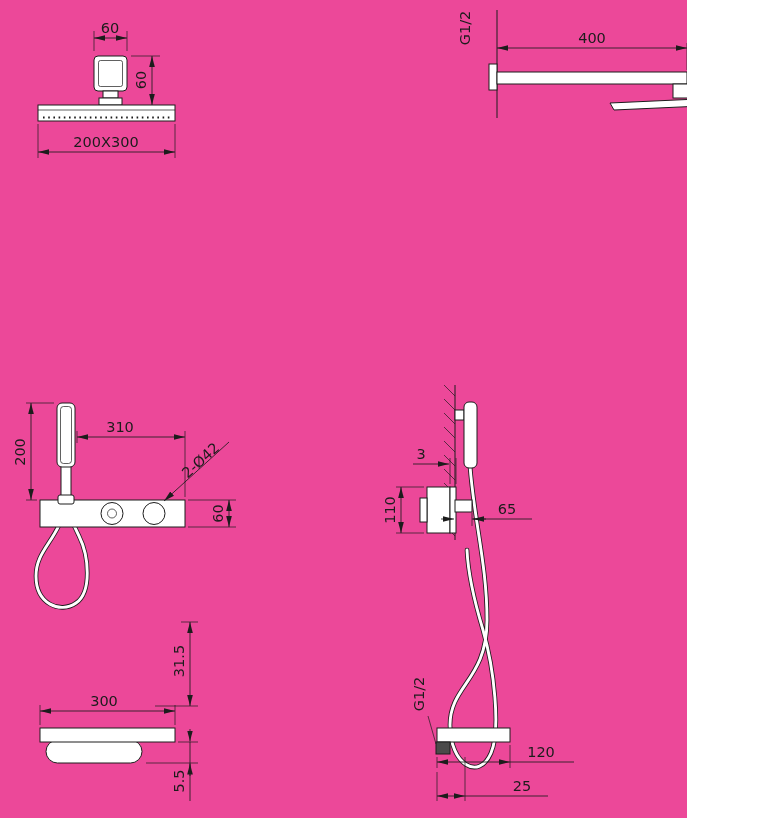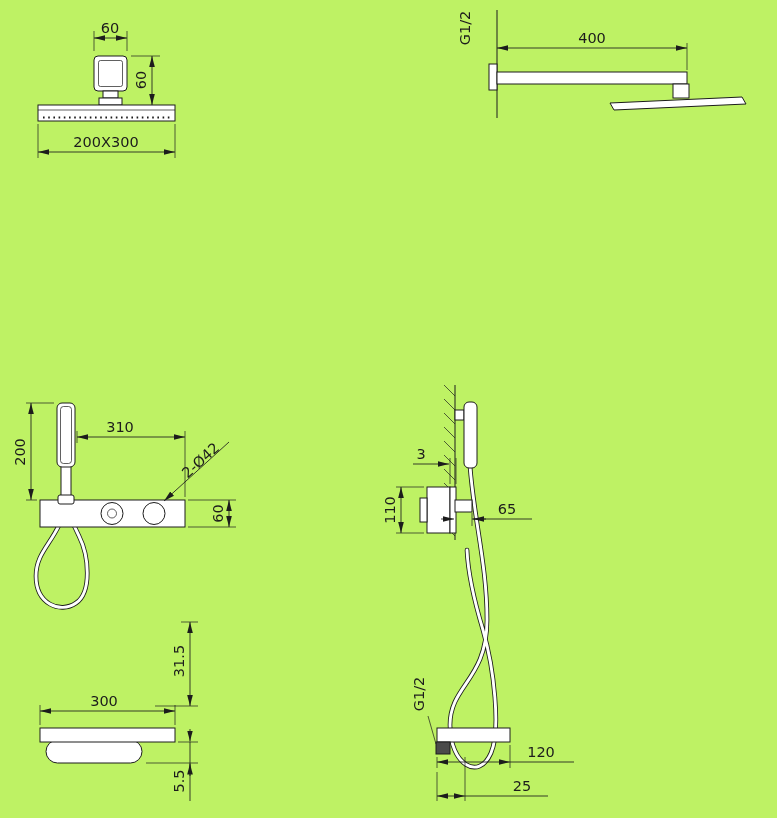--- a/index.html
+++ b/index.html
@@ -1,16 +1,16 @@
 <!DOCTYPE html>
 <html><head>
 <meta charset="utf-8">
 <style>
   html,body{margin:0;padding:0;background:#ffffff;}
-  .canvas{position:relative;width:777px;height:818px;background:#bef264;overflow:hidden;}
+  .canvas{position:relative;width:687px;height:818px;background:#ec4899;overflow:hidden;}
   svg{display:block;}
   svg text{font-family:"DejaVu Sans","Liberation Sans",sans-serif;font-size:14.5px;fill:#1c1c1c;text-anchor:middle;}
   .s{stroke:#1c1c1c;stroke-width:1;fill:none;}
   .sw{stroke:#1c1c1c;stroke-width:1;fill:#ffffff;}
   .t{stroke:#1c1c1c;stroke-width:.7;fill:none;}
   .d{stroke:#1c1c1c;stroke-width:.85;fill:none;}
   .hA{stroke:#1c1c1c;stroke-width:4.6;fill:none;stroke-linecap:round;}
   .hB{stroke:#ffffff;stroke-width:2.9;fill:none;stroke-linecap:round;}
   .dk{fill:#4a4a4a;stroke:#1c1c1c;stroke-width:1;}
 </style>

